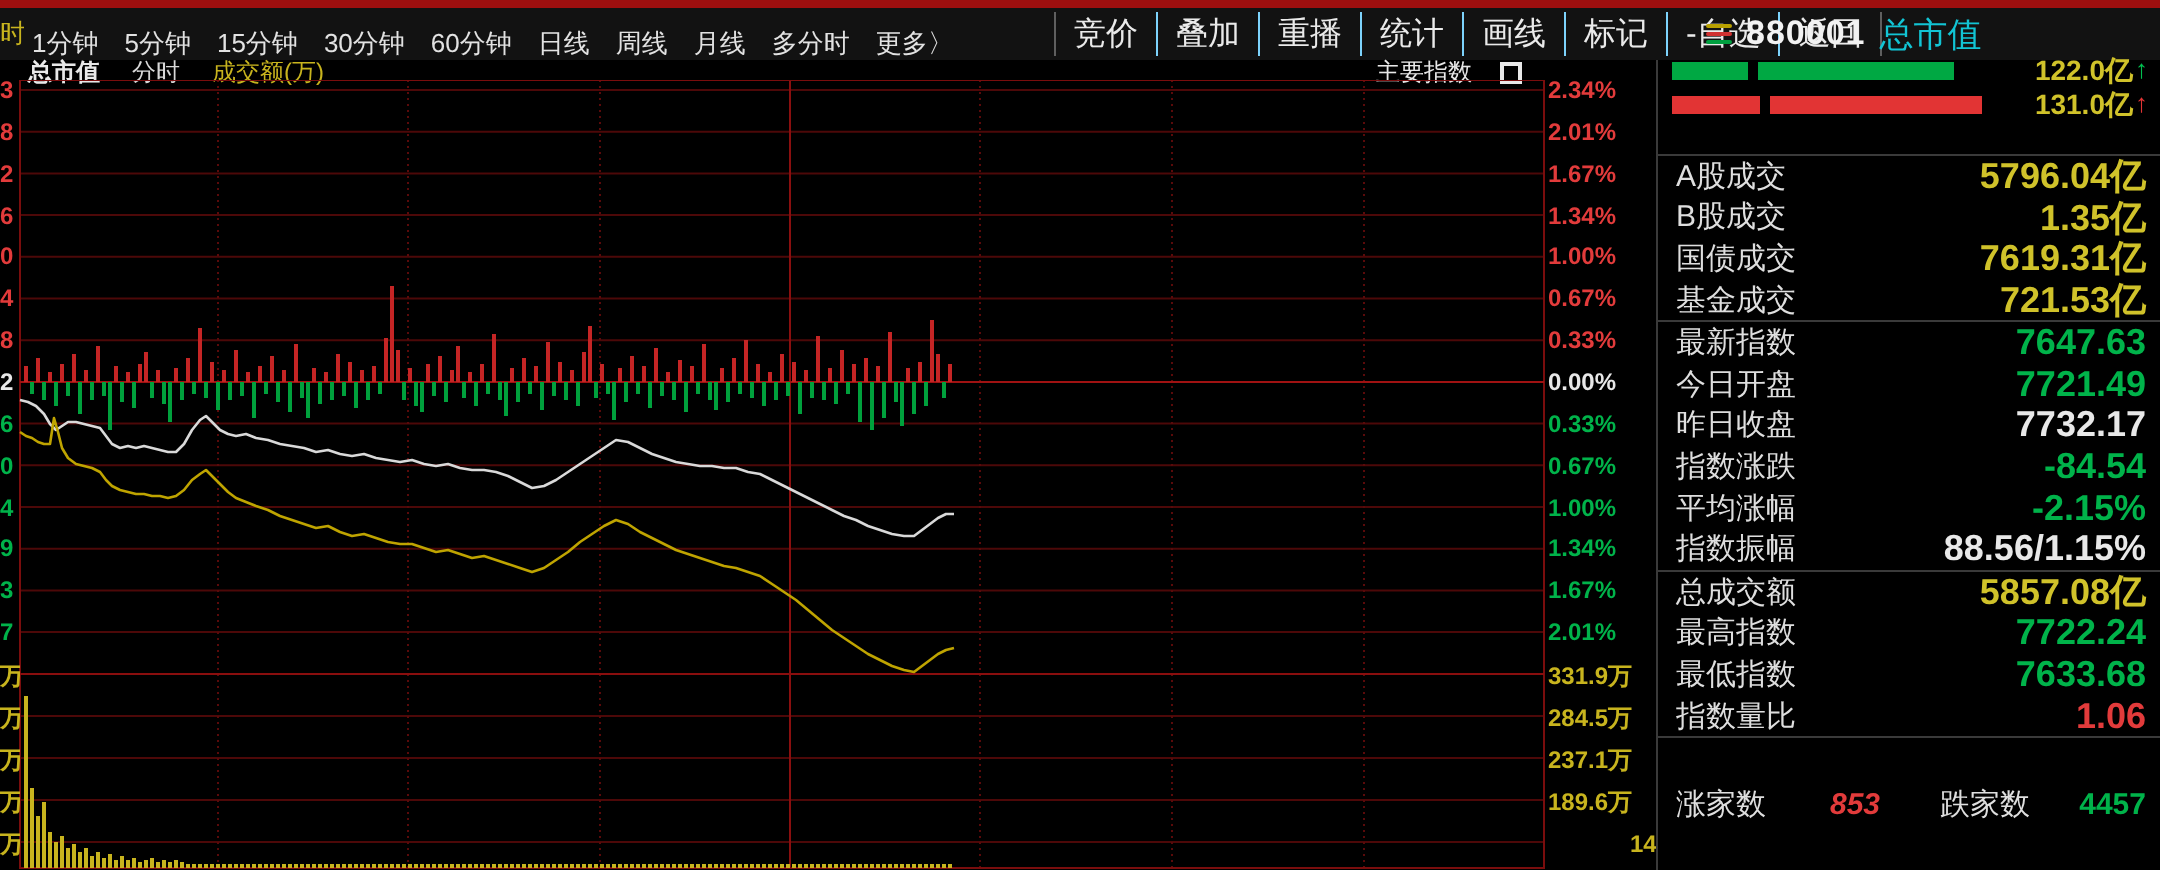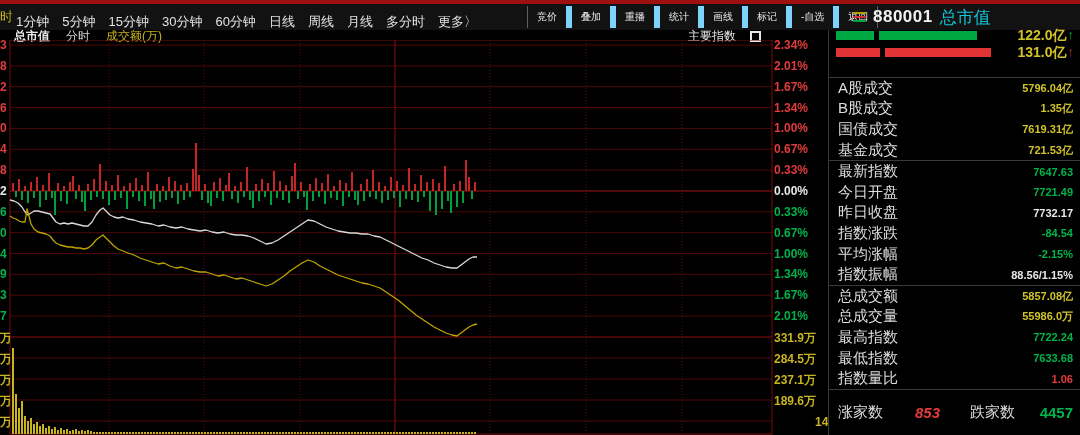--- a/index.html
+++ b/index.html
@@ -8,23 +8,23 @@
           font-family:"Liberation Sans","DejaVu Sans",sans-serif;}
   .topstrip{position:absolute;left:0;top:0;width:100%;height:4px;background:#9e0f0f;}
   
   .toolbar{position:absolute;left:0;top:4px;width:100%;height:26px;background:#121212;}
   .tb-cut{position:absolute;left:0;top:0;width:12px;height:26px;overflow:hidden;color:#c8b41e;
           font-size:13px;line-height:26px;}
   .tb-periods{position:absolute;left:16px;top:0;height:36px;display:flex;gap:13px;align-items:center;}
   .tb-item{color:#e2e2e2;font-size:13px;white-space:nowrap;cursor:default;}
   .tb-actions{position:absolute;left:527px;top:2px;height:22px;display:flex;align-items:stretch;
               border-left:1px solid #5f5f5f;border-right:1px solid #5f5f5f;}
-  .tb-btn{color:#eaeaea;font-size:10px;display:flex;align-items:center;justify-content:center;
+  .tb-btn{color:#eaeaea;font-size:16px;display:flex;align-items:center;justify-content:center;
           padding:0 9px;white-space:nowrap;}
-  .tb-btn + .tb-btn{border-left:6px solid #7dd3fc;}
+  .tb-btn + .tb-btn{border-left:1px solid #7dd3fc;}
   .stock-header{position:absolute;left:853px;top:0;height:26px;display:flex;align-items:center;gap:7px;}
   .menu-icon{display:flex;flex-direction:column;gap:2px;width:13px;}
   .menu-icon i{display:block;height:2px;border-radius:1px;}
   .stock-code{color:#f2f2f2;font-size:17px;font-weight:bold;letter-spacing:.5px;}
   .stock-name{color:#12c4d4;font-size:17px;}
   
   .chart-region{position:absolute;left:0;top:30px;width:828px;height:405px;background:#000;}
   .chart-header{position:absolute;left:14px;top:0;height:12px;display:flex;gap:16px;
                 font-size:12px;line-height:12px;white-space:nowrap;}
   .hdr-right{position:absolute;left:688px;top:0;display:flex;gap:14px;align-items:center;height:12px;}
@@ -38,21 +38,21 @@
   .sep{height:1px;background:#3a3a3a;flex:none;}
   .flow-block{height:47px;flex:none;display:flex;flex-direction:column;justify-content:flex-start;gap:7px;
               padding:0 6px 0 7px;}
   .flow-row{display:flex;align-items:center;height:10px;}
   .flow-row .seg{height:9px;flex:none;}
   .flow-row .seg + .seg{margin-left:5px;}
   .flow-val{margin-left:auto;font-size:14px;font-weight:bold;color:#d0c22a;line-height:10px;}
   .flow-arrow{font-size:13px;font-weight:bold;margin-left:1px;line-height:10px;}
   .p-row{height:20.6px;flex:none;display:flex;align-items:center;padding:0 7px 0 9px;}
   .p-label{color:#dedede;font-size:15px;}
-  .p-value{margin-left:auto;font-size:11px;font-weight:bold;}
+  .p-value{margin-left:auto;font-size:18px;font-weight:bold;}
   .p-bottom{flex:1;display:flex;align-items:center;padding:0 7px 0 9px;font-size:15px;}
   .p-bottom .lbl{color:#dedede;}
   .p-bottom .v-up{font-weight:bold;margin-left:32px;font-style:italic;}
   .p-bottom .lbl2{margin-left:30px;}
   .p-bottom .v-down{font-weight:bold;margin-left:auto;}
 </style>
 </head>
 <body>
 
 <div class="screen">
@@ -543,24 +543,20 @@
         <div class="p-row">
           <span class="p-label">指数振幅</span>
           <span class="p-value" style="color: rgb(232, 232, 232);">88.56/1.15%</span>
         </div>
         <div class="sep"></div>
         <div class="p-row">
           <span class="p-label">总成交额</span>
           <span class="p-value" style="color: rgb(208, 194, 42);">5857.08亿</span>
         </div>
         <div class="p-row">
-          <span class="p-label">总成交量</span>
-          <span class="p-value" style="color: rgb(208, 194, 42);">55986.0万</span>
-        </div>
-        <div class="p-row">
           <span class="p-label">最高指数</span>
           <span class="p-value" style="color: rgb(0, 179, 74);">7722.24</span>
         </div>
         <div class="p-row">
           <span class="p-label">最低指数</span>
           <span class="p-value" style="color: rgb(0, 179, 74);">7633.68</span>
         </div>
         <div class="p-row">
           <span class="p-label">指数量比</span>
           <span class="p-value" style="color: rgb(226, 59, 59);">1.06</span>

